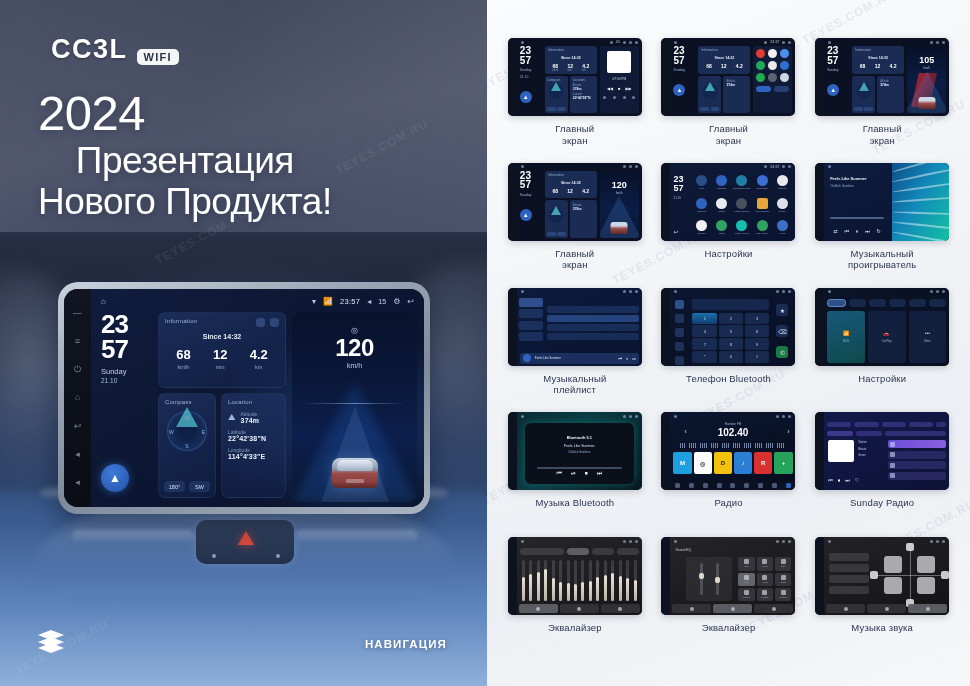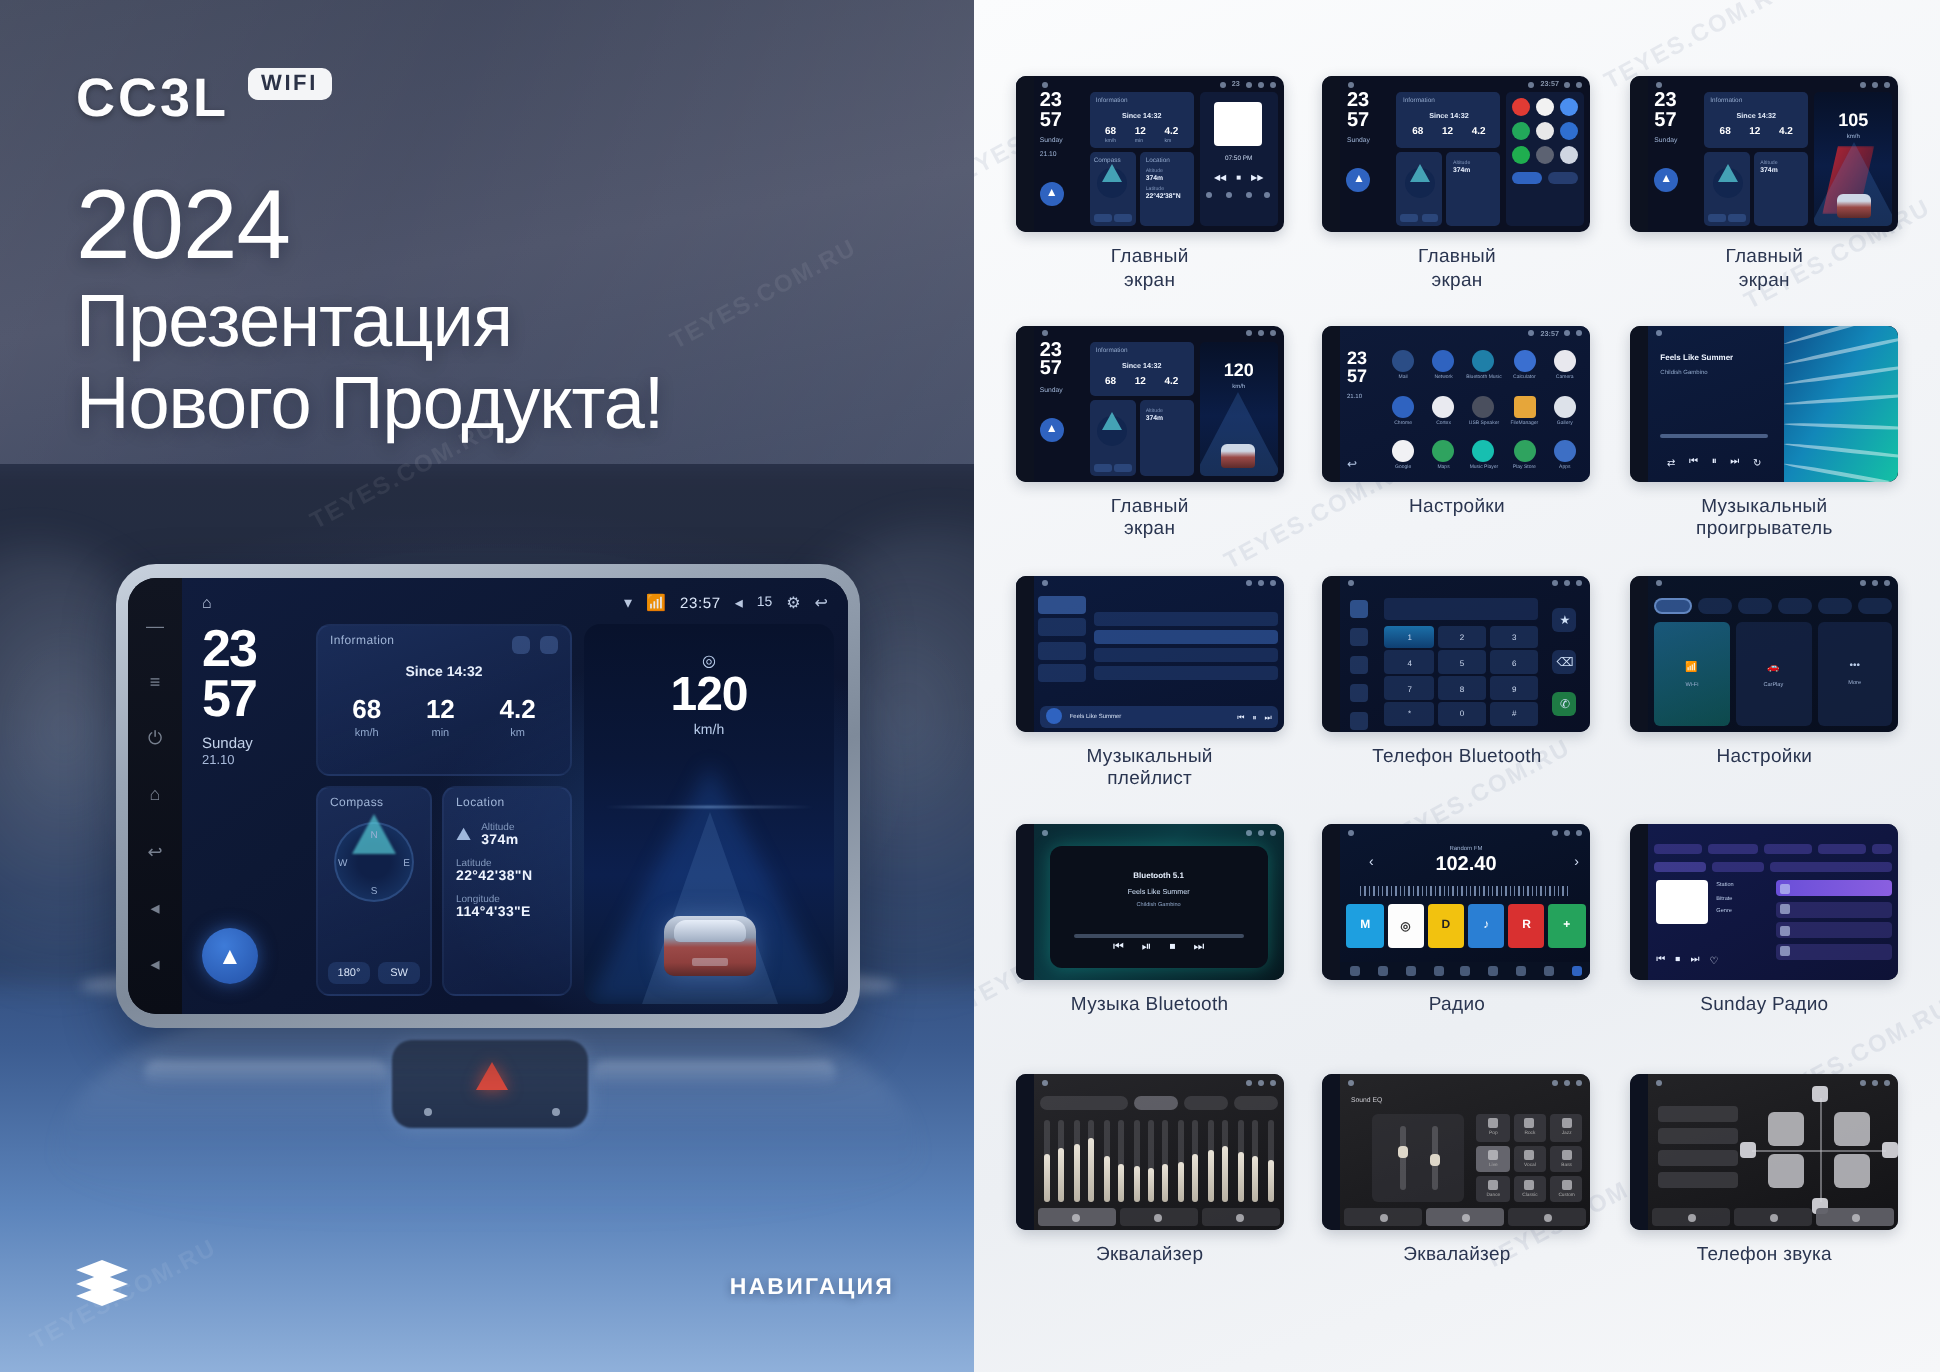--- a/index.html
+++ b/index.html
@@ -18,41 +18,41 @@
     overflow: hidden;
     background: linear-gradient(170deg, #3d4459 0%, #4a5067 22%, #37415c 42%, #2b3f6b 60%, #355285 78%, #5b7fb5 92%, #89a9d4 100%);
   }
   #hero-top-sheen {
     position: absolute; left: 0; top: 0; width: 100%; height: 250px;
     background: linear-gradient(115deg, rgba(255,255,255,0.06) 0%, rgba(255,255,255,0.015) 40%, rgba(255,255,255,0.09) 100%);
     pointer-events: none;
   }
 
   
-  #logo-row { position: absolute; left: 38px; top: 34px; display: flex; align-items: flex-start; gap: 9px; }
+  #logo-row { position: absolute; left: 51px; top: 34px; display: flex; align-items: flex-end; gap: 9px; }
   #logo-text {
     font-size: 27px; font-weight: bold; letter-spacing: 1.5px;
     color: #fdfdfe;
     text-shadow: 0 1px 3px rgba(0,0,0,.35);
   }
   #wifi-badge {
     background: #f4f5f7; color: #2c3348;
     border-radius: 5px; padding: 3px 7px 2px 7px;
     font-size: 11px; font-weight: bold; letter-spacing: 1.3px;
     line-height: 1;
   }
 
   
   #headline { position: absolute; left: 38px; top: 88px; }
   .h-line {
     color: #fff; font-weight: normal; letter-spacing: -0.5px;
     text-shadow: 0 2px 8px rgba(10,14,30,.3);
   }
   #h-year { font-size: 49px; line-height: 1.06; }
-  #h-l1 { font-size: 37px; line-height: 1.12; }
+  #h-l1 { font-size: 37px; line-height: 1.12; text-align: center; }
   #h-l2 { font-size: 37px; line-height: 1.12; }
 
   
   #dash {
     position: absolute; left: 0; top: 232px; width: 487px; height: 454px;
     background:
       radial-gradient(ellipse 340px 150px at 245px 130px, rgba(120,150,200,0.22), rgba(0,0,0,0) 72%),
       linear-gradient(180deg, #2e3750 0%, #2a3550 26%, #2d4470 47%, #3c5c90 64%, #5c84bb 82%, #8fb0da 100%);
     overflow: hidden;
   }
@@ -1516,18 +1516,18 @@
                 </div>
               <div class="eq-dk">
                   <i></i>
                 </div>
               <div class="eq-dk on">
                   <i></i>
                 </div>
             </div>
           </div>
         </div>
-        <div class="caption">Телефон звука</div>
+        <div class="caption">Музыка звука</div>
       </div>
 
     </div>
   </div>
 </div>
 
 </body></html>

